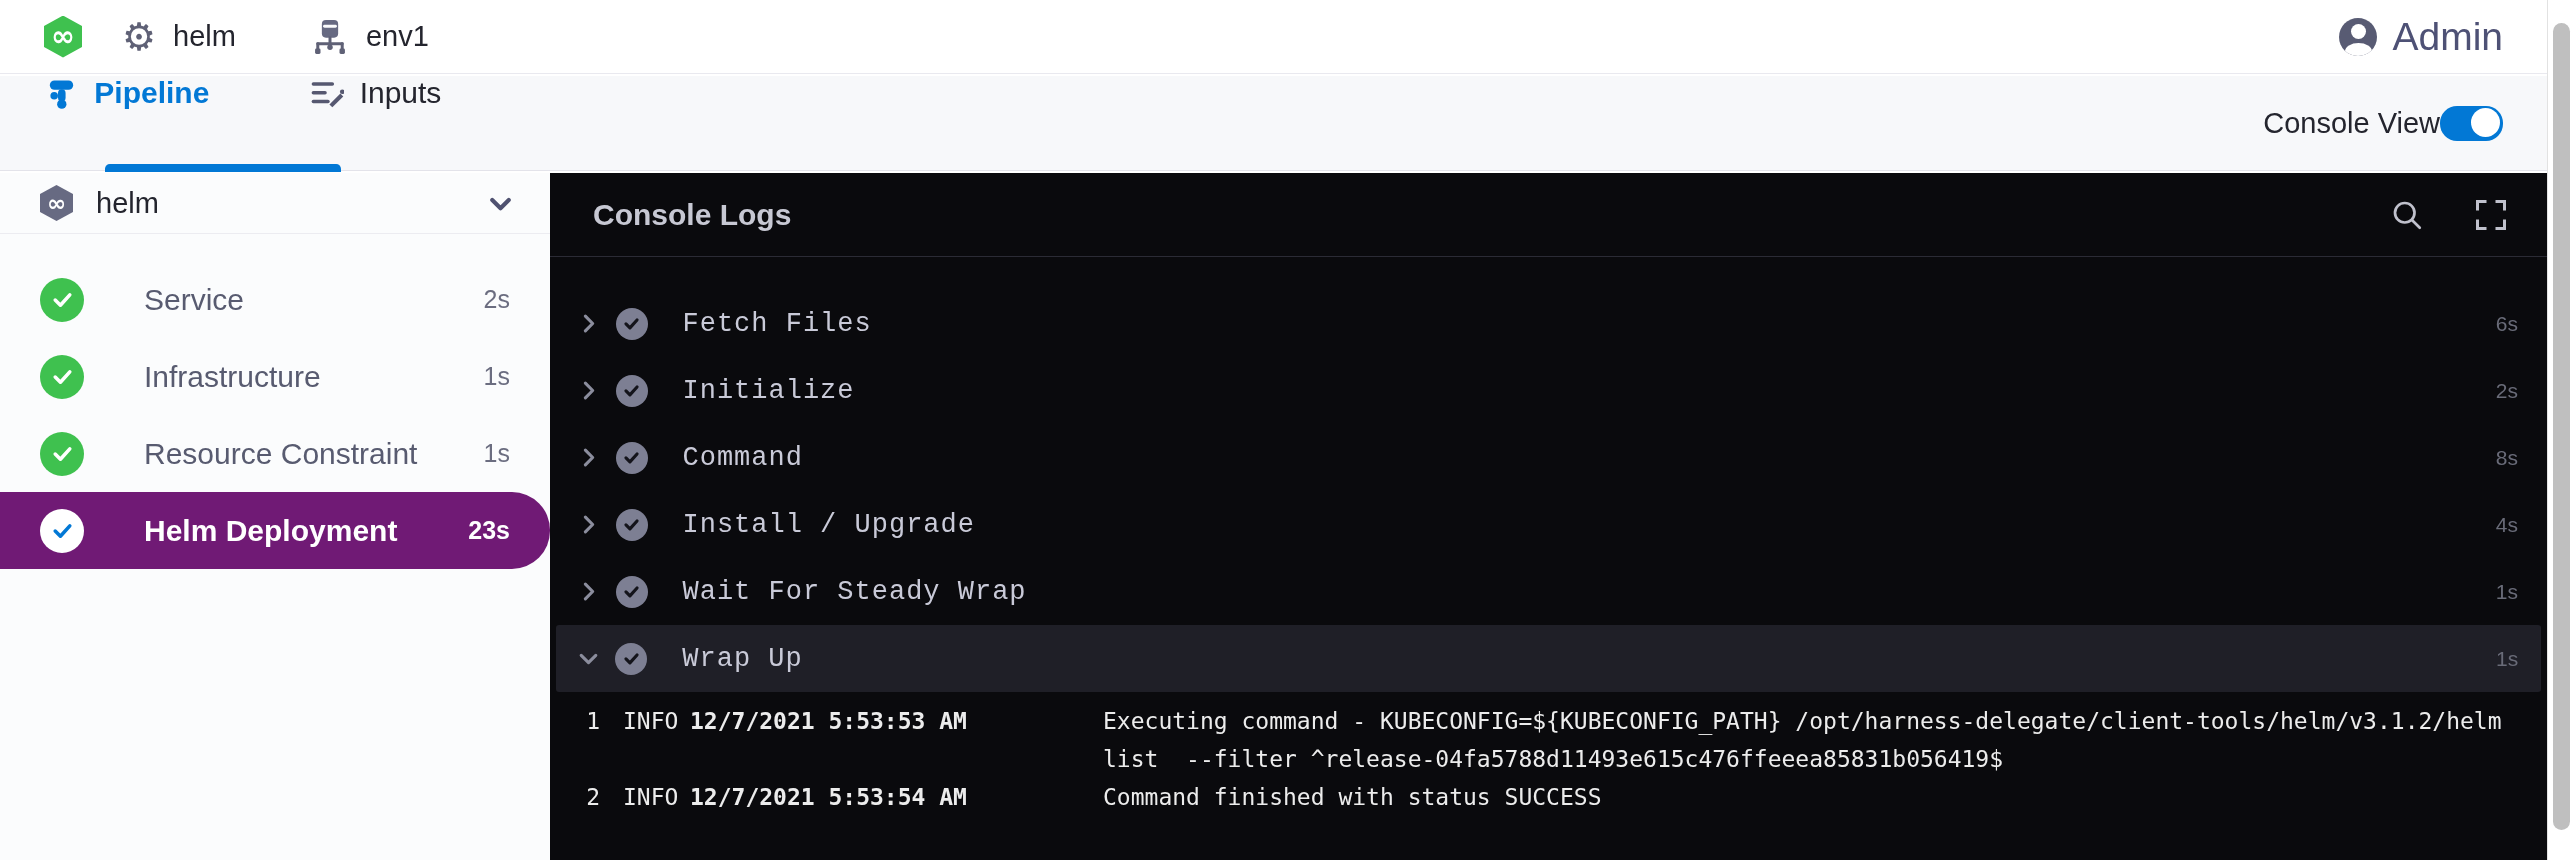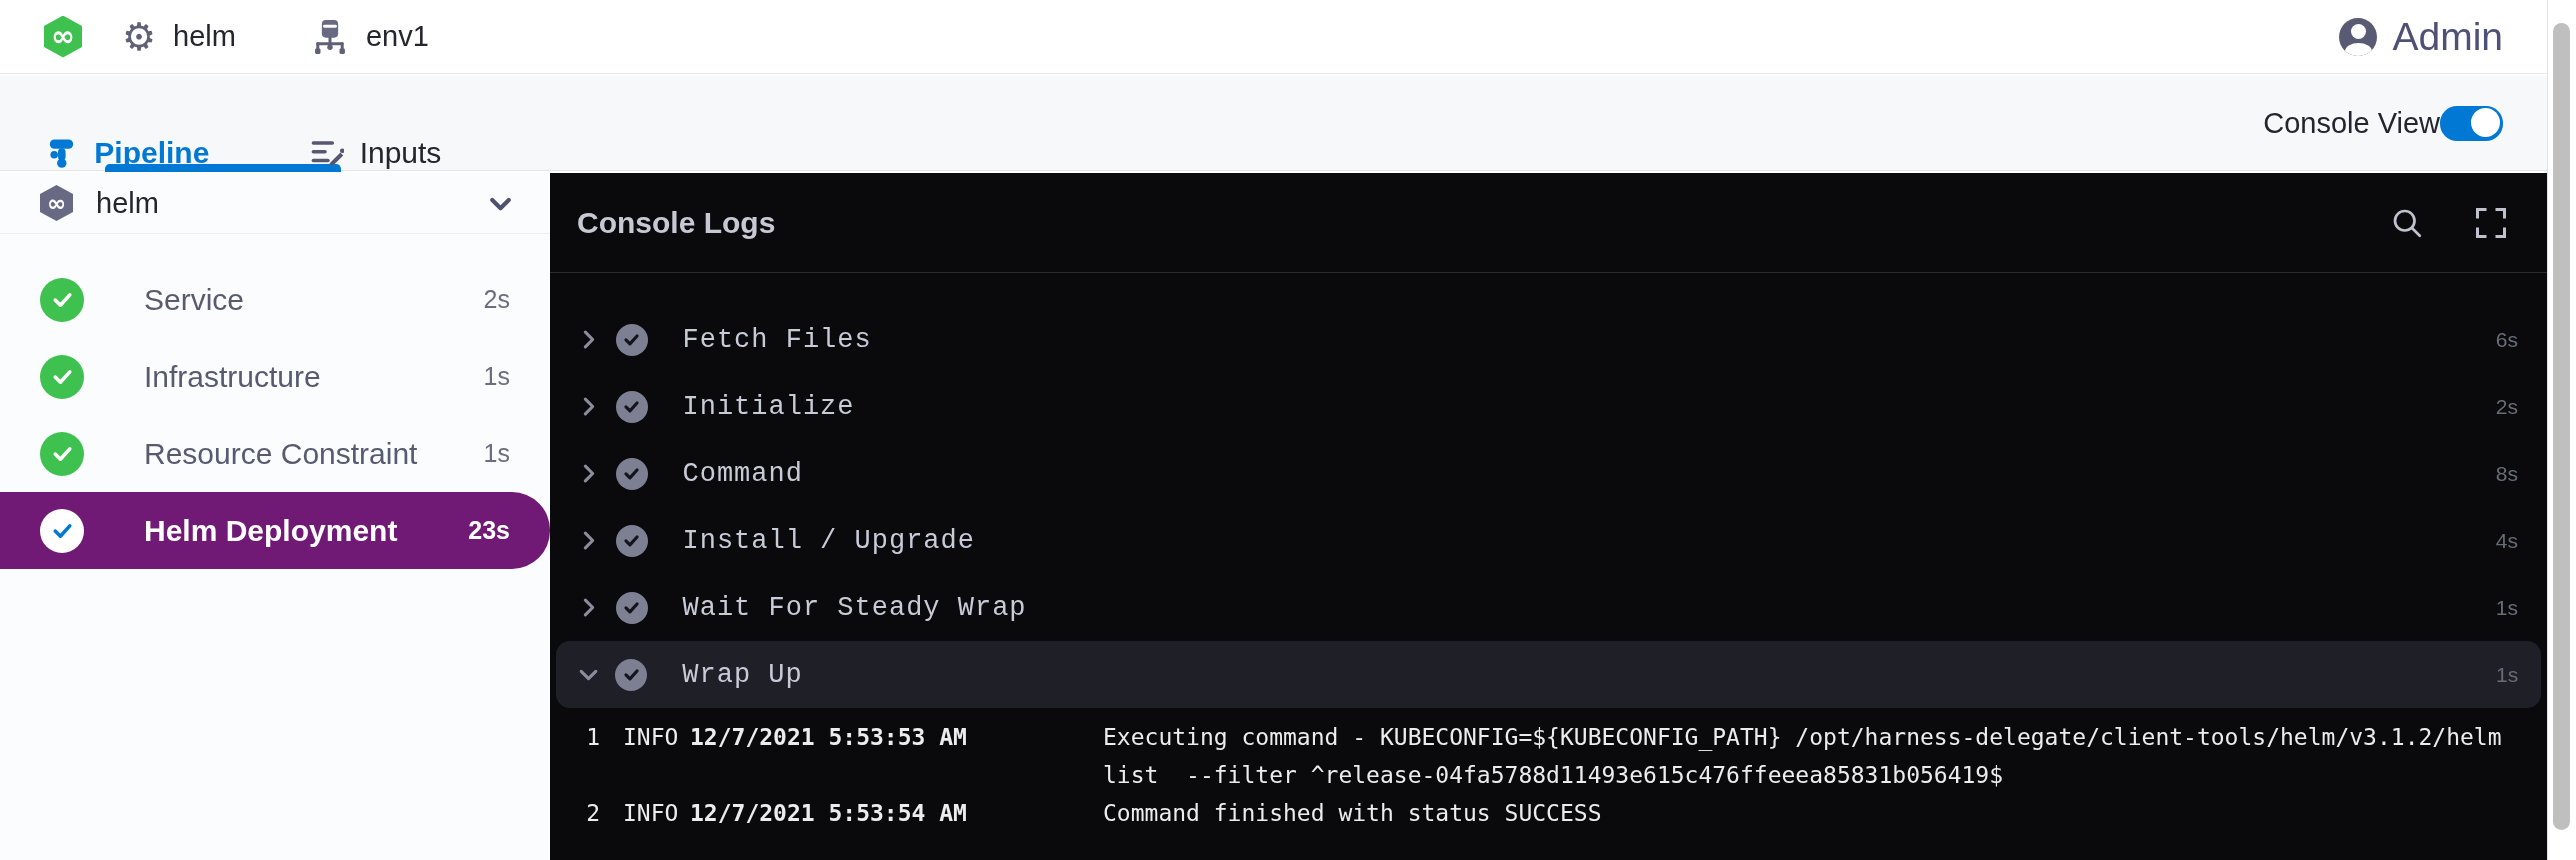--- a/index.html
+++ b/index.html
@@ -20,21 +20,21 @@
   .topbar .env-ic { margin-left:75px; }
   .topbar-right { margin-left:auto; display:flex; align-items:center; gap:15.3px; }
   .avatar { width:38px; height:38px; border-radius:50%; background:#585b73; position:relative; overflow:hidden; }
   .avatar .head { position:absolute; left:11.5px; top:6.7px; width:15.3px; height:15.3px; border-radius:50%; background:#ffffff; }
   .avatar .body { position:absolute; left:5.8px; top:25px; width:27px; height:17px; border-radius:50% 50% 0 0; background:#ffffff; }
   .admin-label { font-size:39px; color:#4e5175;text-align:center; }
 
   
   .tabbar { position:absolute; left:0; top:76px; width:2547px; height:95px; background:#f7f8fa;
             border-bottom:1.9px solid #e3e3ea; display:flex; align-items:center; padding:0 44px; }
-  .tab { display:flex; align-items:flex-end; gap:15.3px; height:100%; position:relative; cursor:pointer; }
+  .tab { display:flex; align-items:flex-start; gap:15.3px; height:100%; position:relative; cursor:pointer; }
   .tab + .tab { margin-left:100px; }
   .tab-label { font-size:30px; color:#24252e; }
   .tab.active .tab-label { color:#0278d5; font-weight:bold; }
   .tab-underline { position:absolute; left:61px; bottom:-1.9px; width:236px; height:7.7px;
                    background:#0278d5; border-radius:4.8px 4.8px 0 0; }
   .tabbar-right { margin-left:auto; display:flex; align-items:center; }
   .console-view-label { font-size:29px; color:#24252e; }
   .toggle { width:63px; height:35px; border-radius:17px; background:#0278d5; position:relative; cursor:pointer; }
   .toggle .knob { position:absolute; right:2.9px; top:2.9px; width:29px; height:29px; border-radius:50%; background:#ffffff; }
 
@@ -54,31 +54,31 @@
   .cc-green { width:44px; height:44px; background:#3fc14f; }
   .cc-white { width:44px; height:44px; background:#ffffff; }
   .side-label { font-size:30px; color:#585b70; margin-left:38px; }
   .side-duration { font-size:25px; color:#6b6d80; margin-left:auto; }
   .side-row.selected { background:#701a75; border-radius:0 38px 38px 0; }
   .side-row.selected .side-label { color:#ffffff; font-weight:bold; }
   .side-row.selected .side-duration { color:#ffffff; font-weight:bold; }
 
   
   .console { flex:1; height:100%; background:#0a0a0d; display:flex; flex-direction:column; }
-  .console-header { height:100px; display:flex; align-items:center; padding:0 38px 0 27px; border-bottom:1.9px solid #2b2b35; flex:none; }
+  .console-header { height:84px; display:flex; align-items:center; padding:0 38px 0 43px; border-bottom:1.9px solid #2b2b35; flex:none; }
   .console-title { font-size:30px; font-weight:bold; color:#c7c8d3; }
   .console-header-icons { margin-left:auto; display:flex; align-items:center; gap:48px; }
   .icon-btn { cursor:pointer; display:flex; }
   .log-steps { padding-top:33px; flex:none; }
   .log-step { height:67px; display:flex; align-items:center; padding:0 29px 0 23px; cursor:pointer; }
   .log-step .chev { width:31px; display:flex; justify-content:center; flex:none; }
   .cc-dark { width:32px; height:32px; background:#7d7f93; margin-left:11.5px; }
   .log-step-label { font-family:"Liberation Mono", monospace; font-size:27px; color:#c9cad8; margin-left:35px; letter-spacing:1px; }
   .log-step-duration { font-size:21px; color:#696b78; margin-left:auto; }
-  .log-step.expanded { background:#1f1f27; border-radius:14px; margin:0 5.8px; padding:0 23px 0 17px; }
+  .log-step.expanded { background:#1f1f27; border-radius:3px; margin:0 5.8px; padding:0 23px 0 17px; }
 
   .log-lines { padding-top:9.6px; font-family:"DejaVu Sans Mono", monospace; font-size:23px; color:#ececec; }
   .log-line { display:flex; line-height:38px; }
   .log-num   { width:50px; text-align:right; flex:none; }
   .log-level { margin-left:23px; width:67px; flex:none; }
   .log-time  { width:288px; flex:none;font-weight:bold; }
   .log-msg   { margin-left:125px; max-width:104ch; white-space:pre-wrap; word-break:break-word; }
 
   
   .scrollbar { position:absolute; right:0; top:0; width:29px; height:861px; background:#ffffff; border-left:1.9px solid #e2e2e2; }

